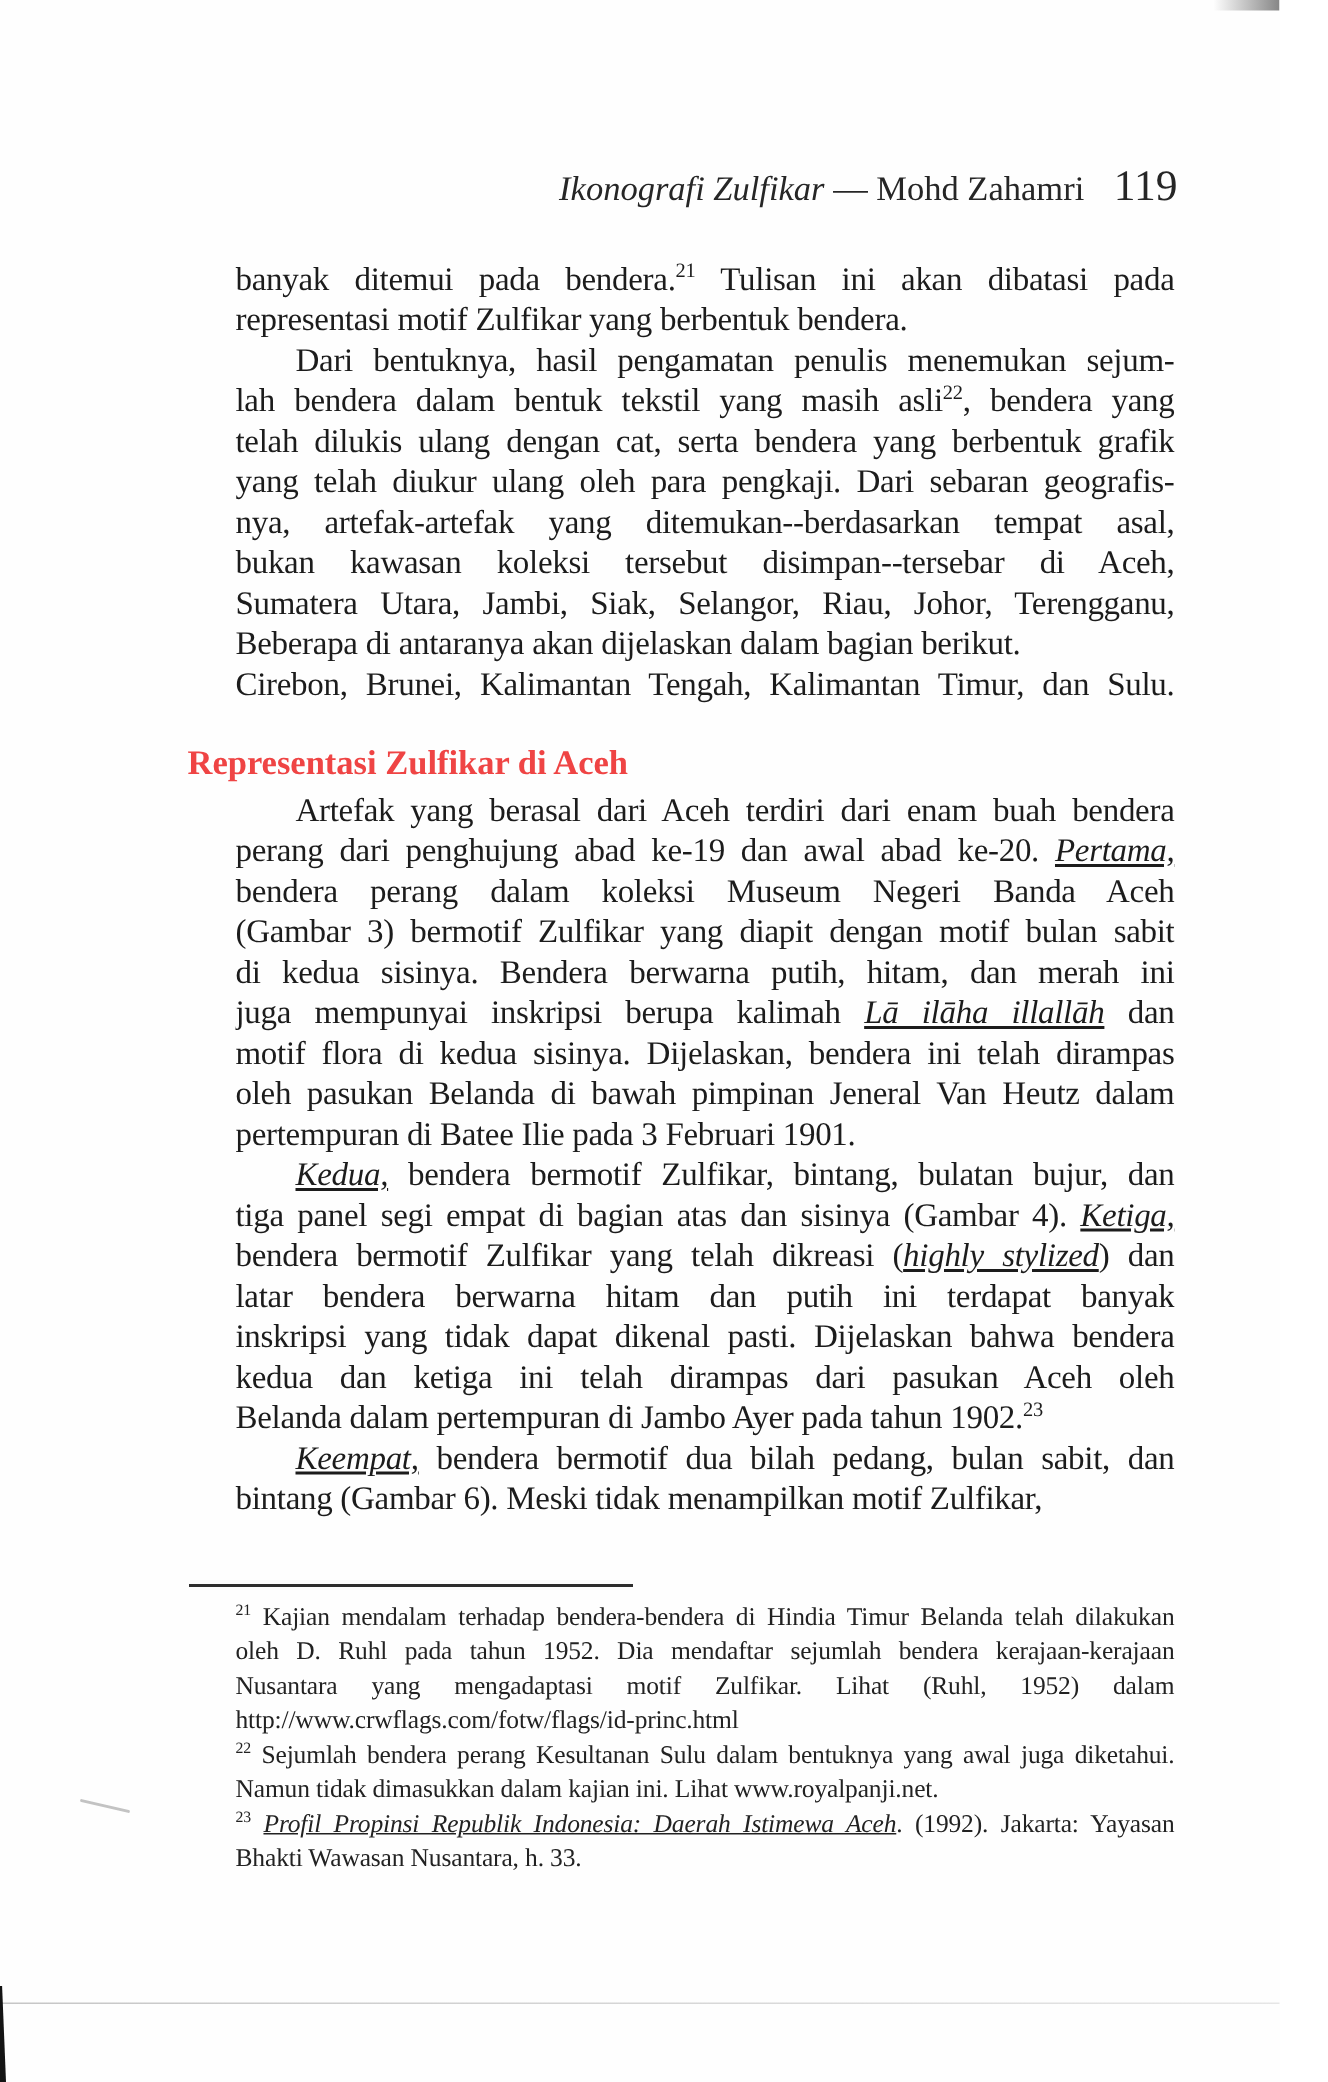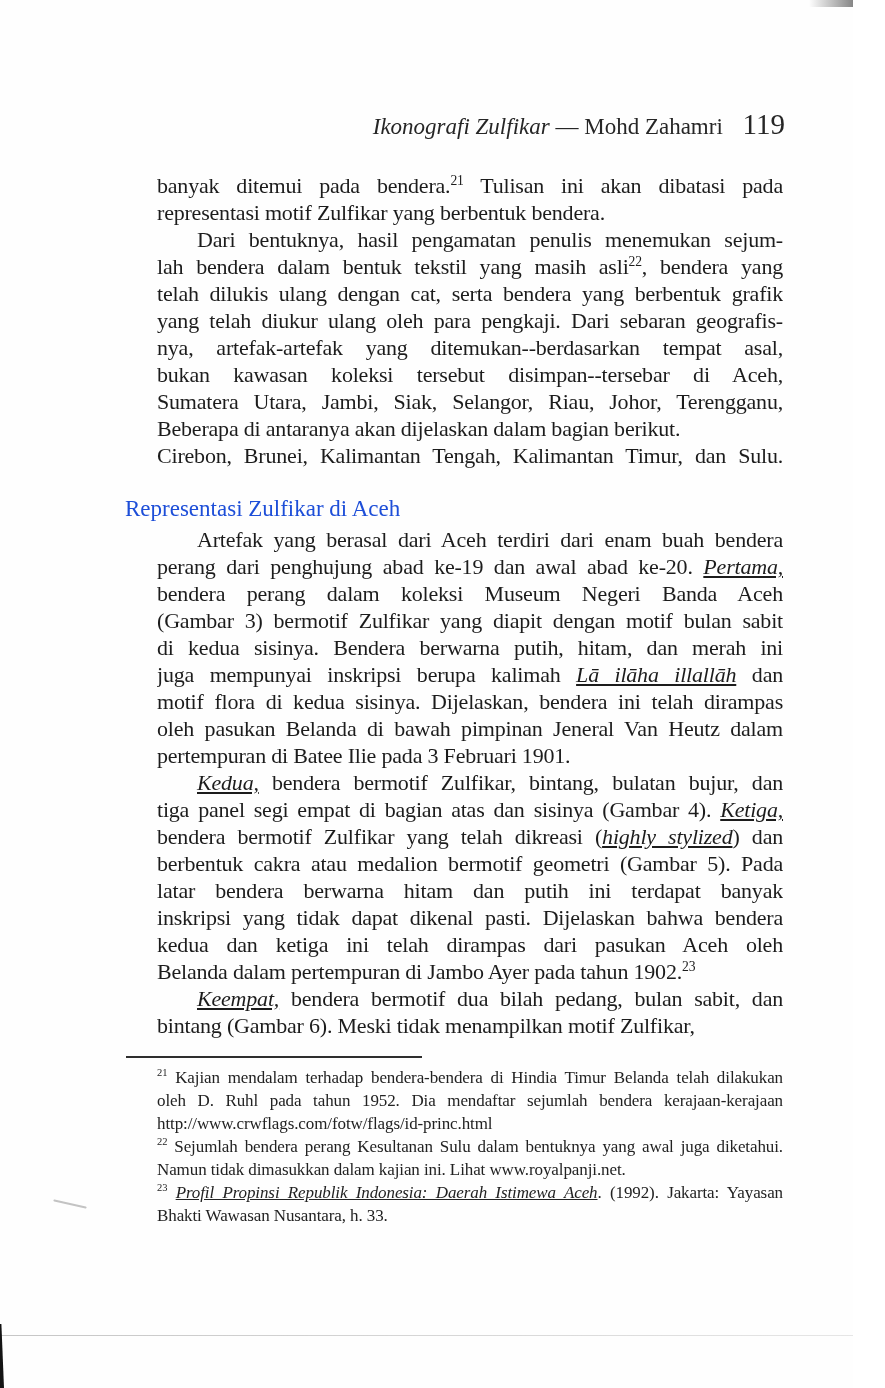--- a/index.html
+++ b/index.html
@@ -40,26 +40,26 @@
     overflow: hidden;
     letter-spacing: -0.2px;
     text-align: justify;
     text-align-last: justify;
     color: #1c1c1c;
     margin-left: 32px;
   }
   .line.last { text-align-last: left; }
   .line.indent { text-indent: 40px; }
   .heading {
-    font-weight: normal;
+    font-weight: bold;
     font-size: 23px;
     line-height: 27px;
     margin-top: 26px;
     margin-bottom: 4px;
-    color: #1d4ed8;
+    color: #ef4444;
   }
   sup { font-size: 0.62em; line-height: 0; vertical-align: super; }
   i { font-style: italic; text-decoration: underline; }
 
   
   .fn-rule {
     position: absolute;
     top: 1056px;
     left: 126px;
     width: 296px;
@@ -145,38 +145,38 @@
         <div class="line">di kedua sisinya. Bendera berwarna putih, hitam, dan merah ini</div>
         <div class="line">juga mempunyai inskripsi berupa kalimah <i>Lā ilāha illallāh</i> dan</div>
         <div class="line">motif flora di kedua sisinya. Dijelaskan, bendera ini telah dirampas</div>
         <div class="line">oleh pasukan Belanda di bawah pimpinan Jeneral Van Heutz dalam</div>
         <div class="line last">pertempuran di Batee Ilie pada 3 Februari 1901.</div>
       </div>
       <div class="para">
         <div class="line indent"><i>Kedua,</i> bendera bermotif Zulfikar, bintang, bulatan bujur, dan</div>
         <div class="line">tiga panel segi empat di bagian atas dan sisinya (Gambar 4). <i>Ketiga,</i></div>
         <div class="line">bendera bermotif Zulfikar yang telah dikreasi (<i>highly stylized</i>) dan</div>
-        <div class="line">berbentuk cakra atau medalion bermotif geometri (Gambar 5). Pada</div>
         <div class="line">latar bendera berwarna hitam dan putih ini terdapat banyak</div>
         <div class="line">inskripsi yang tidak dapat dikenal pasti. Dijelaskan bahwa bendera</div>
         <div class="line">kedua dan ketiga ini telah dirampas dari pasukan Aceh oleh</div>
         <div class="line last">Belanda dalam pertempuran di Jambo Ayer pada tahun 1902.<sup>23</sup></div>
       </div>
       <div class="para">
         <div class="line indent"><i>Keempat,</i> bendera bermotif dua bilah pedang, bulan sabit, dan</div>
         <div class="line last">bintang (Gambar 6). Meski tidak menampilkan motif Zulfikar,</div>
       </div>
     </div>
 
   <div class="fn-rule"></div>
 
   <div class="fn-col" id="fn-col">
       <div class="footnote">
         <div class="line"><sup>21</sup> Kajian mendalam terhadap bendera-bendera di Hindia Timur Belanda telah dilakukan</div>
         <div class="line">oleh D. Ruhl pada tahun 1952. Dia mendaftar sejumlah bendera kerajaan-kerajaan</div>
+        <div class="line">Nusantara yang mengadaptasi motif Zulfikar. Lihat (Ruhl, 1952) dalam</div>
         <div class="line last">http://www.crwflags.com/fotw/flags/id-princ.html</div>
       </div>
       <div class="footnote">
         <div class="line"><sup>22</sup> Sejumlah bendera perang Kesultanan Sulu dalam bentuknya yang awal juga diketahui.</div>
         <div class="line last">Namun tidak dimasukkan dalam kajian ini. Lihat www.royalpanji.net.</div>
       </div>
       <div class="footnote">
         <div class="line"><sup>23</sup> <i>Profil Propinsi Republik Indonesia: Daerah Istimewa Aceh</i>. (1992). Jakarta: Yayasan</div>
         <div class="line last">Bhakti Wawasan Nusantara, h. 33.</div>
       </div>

